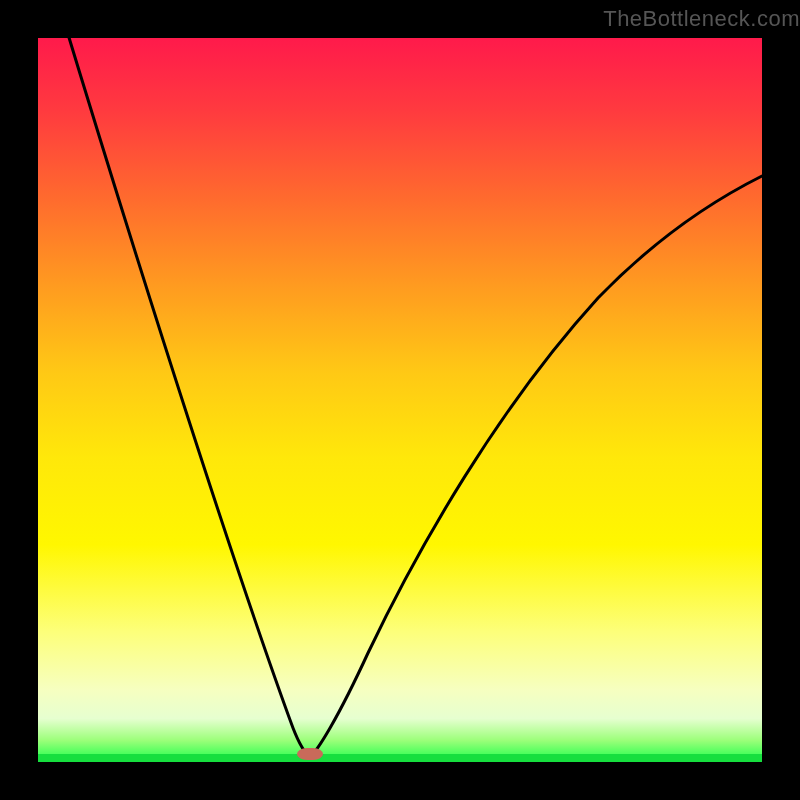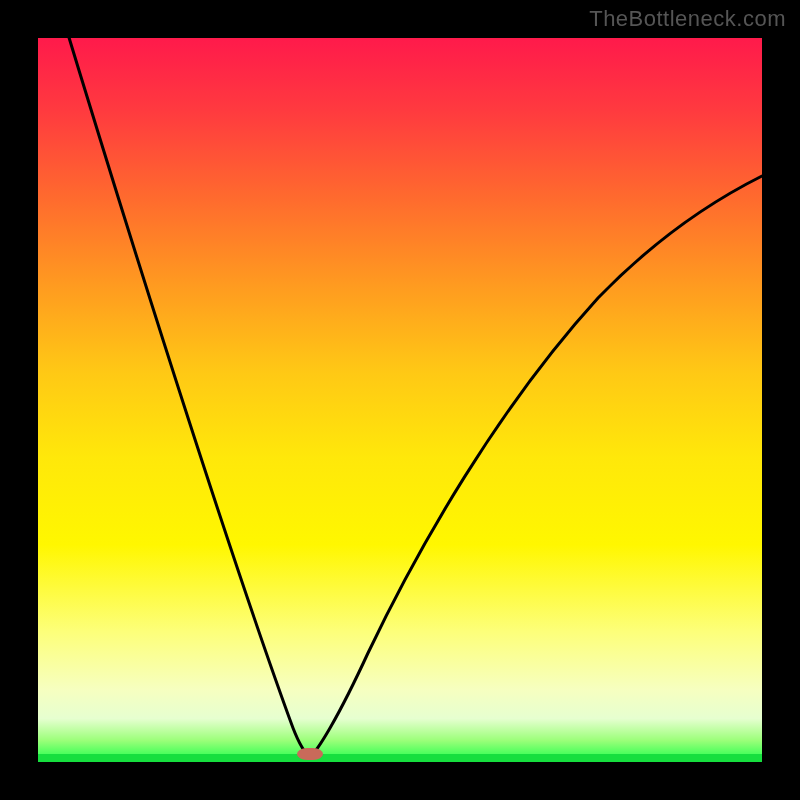--- a/index.html
+++ b/index.html
@@ -27,21 +27,21 @@
       #fdff7a 82%,
       #f6ffc0 90%,
       #e6ffd0 94%,
       #9cff7a 97%,
       #1aff4a 100%
     );
   }
   .watermark {
     position: absolute;
     top: 6px;
-    right: 14px;
+    right: 0;
     color: #555;
     font-family: Arial, Helvetica, sans-serif;
     font-size: 22px;
     letter-spacing: 0.5px;
     user-select: none;
   }
   svg.curves {
     position: absolute;
     left: 0; top: 0;
     width: 724px; height: 724px;

